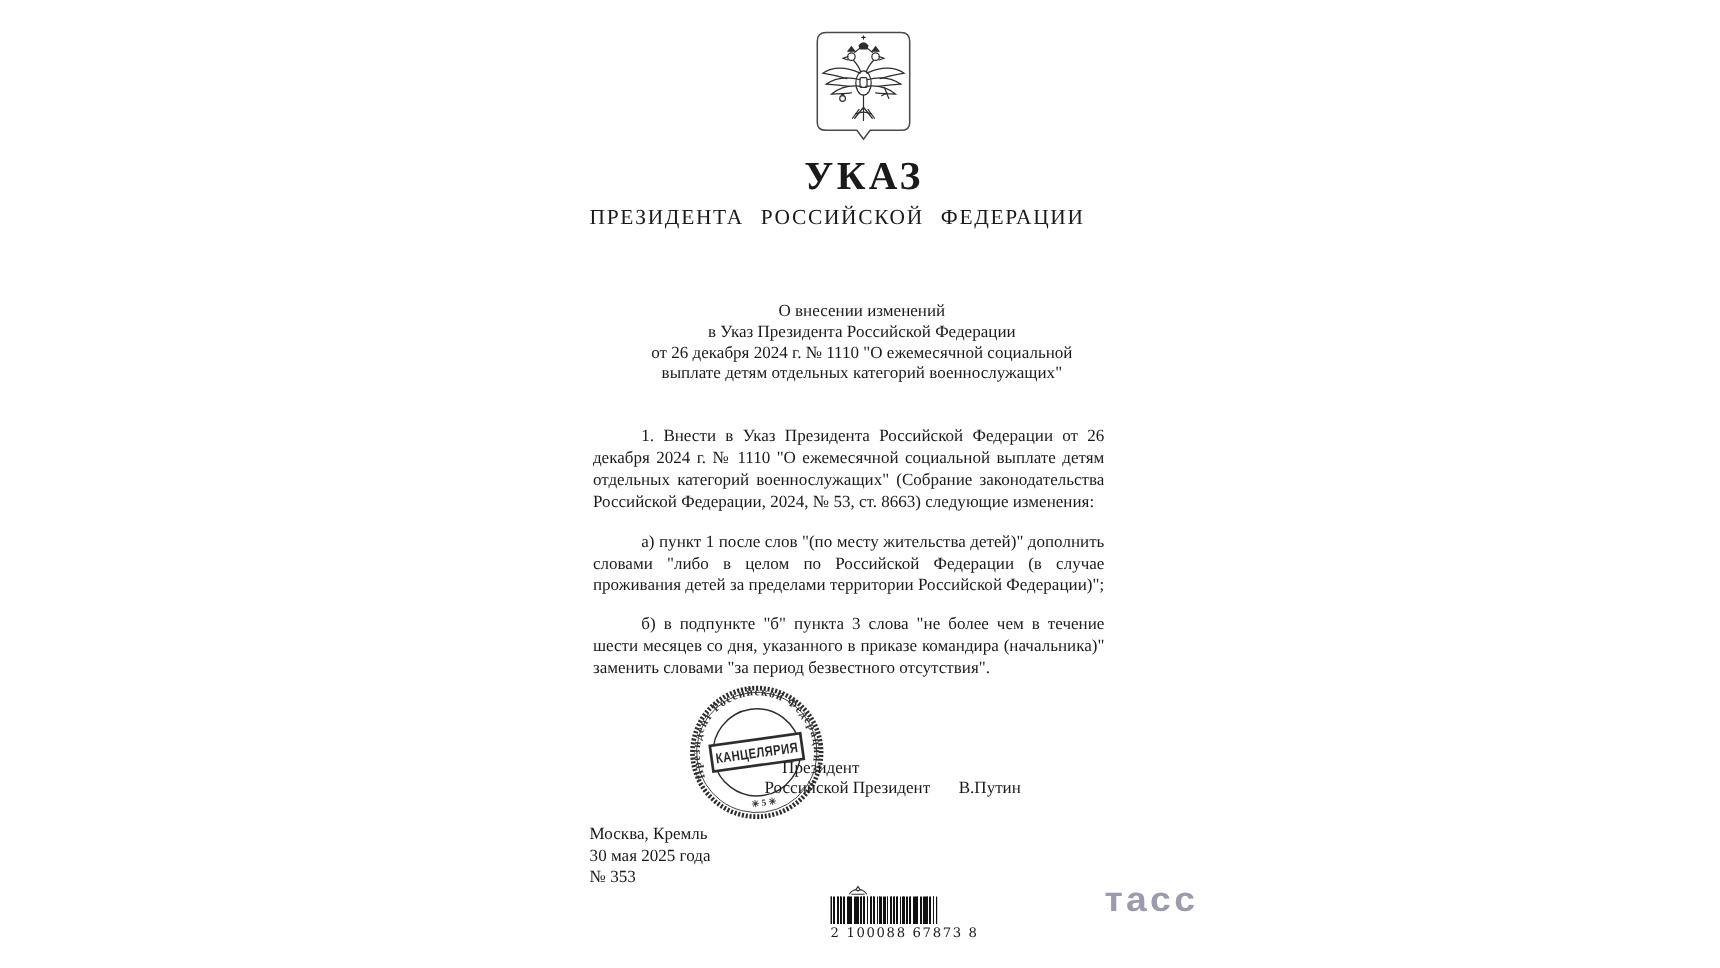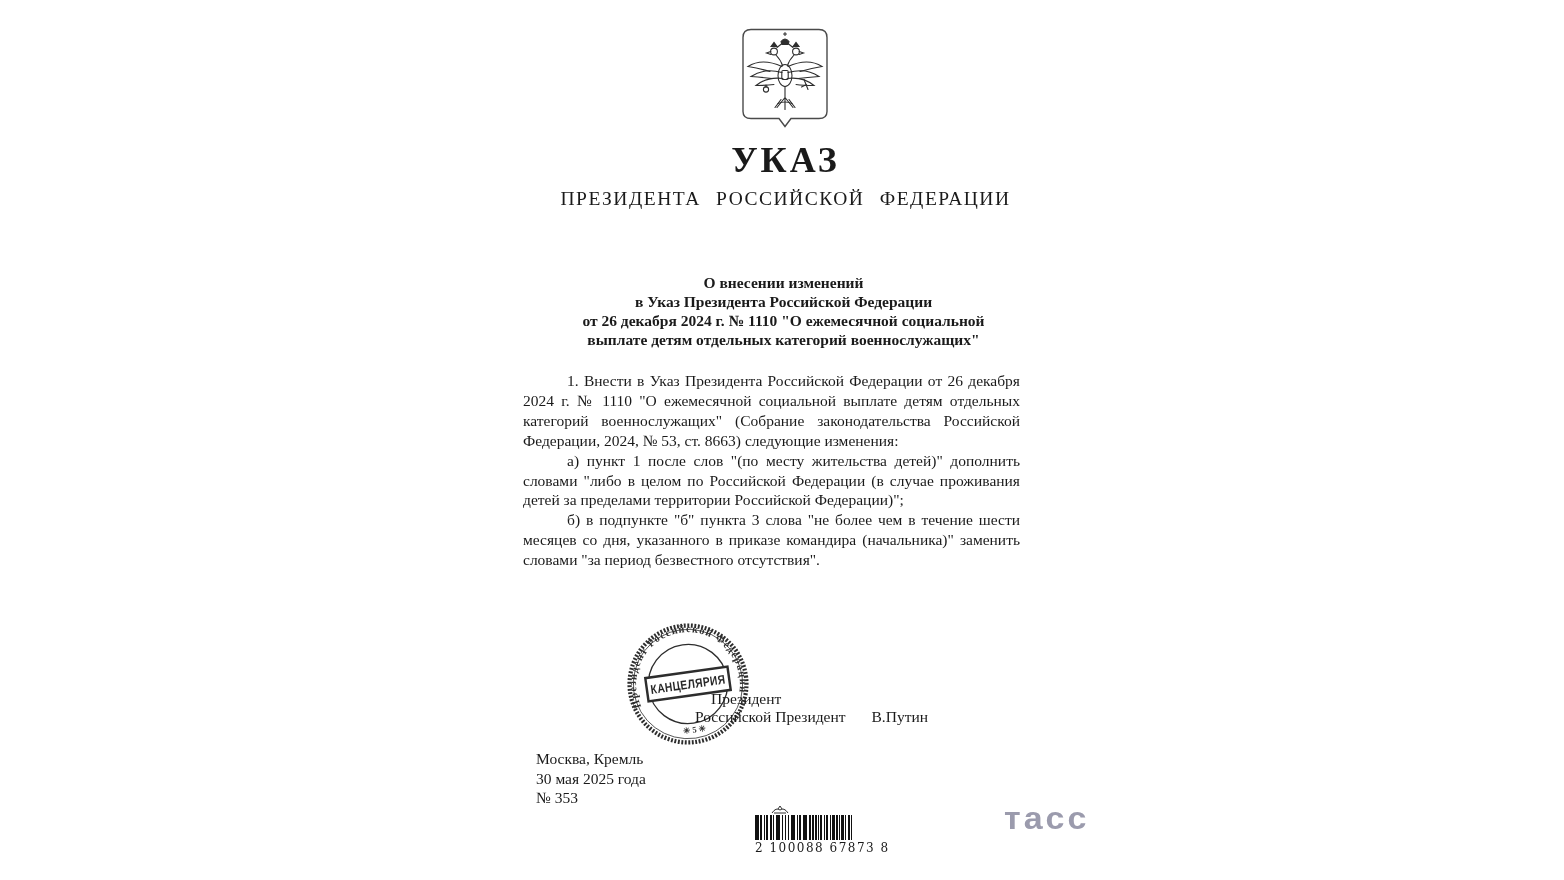--- a/index.html
+++ b/index.html
@@ -5,29 +5,29 @@
   html,body{margin:0;padding:0;background:#ffffff;}
   body{width:1564px;height:880px;position:relative;overflow:hidden;
        font-family:"Liberation Serif","DejaVu Serif",serif;color:#1a1a1a;}
   .stage{position:absolute;inset:0;background:#fff;}
   .document{position:absolute;left:523px;top:0;width:499px;height:880px;}
 
   .emblem{position:absolute;left:217px;top:27px;width:90px;height:101px;}
 
   .doc-type{position:absolute;top:139px;left:13px;width:100%;text-align:center;
             font-size:36px;letter-spacing:3px;font-weight:700;}
-  .doc-issuer{position:absolute;top:188px;left:13px;width:100%;text-align:center;
+  .doc-issuer{position:absolute;top:188px;left:13px;width:100%;
             font-size:19.5px;letter-spacing:1.5px;word-spacing:9px;}
 
   .doc-title{position:absolute;top:273px;left:11px;width:100%;text-align:center;
-            font-weight:bold;font-size:15.5px;line-height:19px;}
+            font-weight:normal;font-size:15.5px;line-height:19px;}
 
   .doc-body{position:absolute;top:371px;left:0;width:497px;
             font-size:15.5px;line-height:19.9px;text-align:justify;}
-  .doc-body p{margin:0;text-indent:44px;}
+  .doc-body p{margin:16px;text-indent:44px;}
 
   .stamp{position:absolute;left:99px;top:618px;width:132px;height:132px;opacity:.92;}
 
   .signature{position:absolute;left:172px;top:690px;font-size:15.5px;line-height:17.5px;white-space:nowrap;}
   .signature .sig-line1{margin-left:16px;}
   .signature .sig-name{margin-left:26px;}
 
   .place-date{position:absolute;left:13px;top:749px;font-size:15.5px;line-height:19.5px;}
 
   .barcode{position:absolute;left:232px;top:805px;width:97px;text-align:center;}

